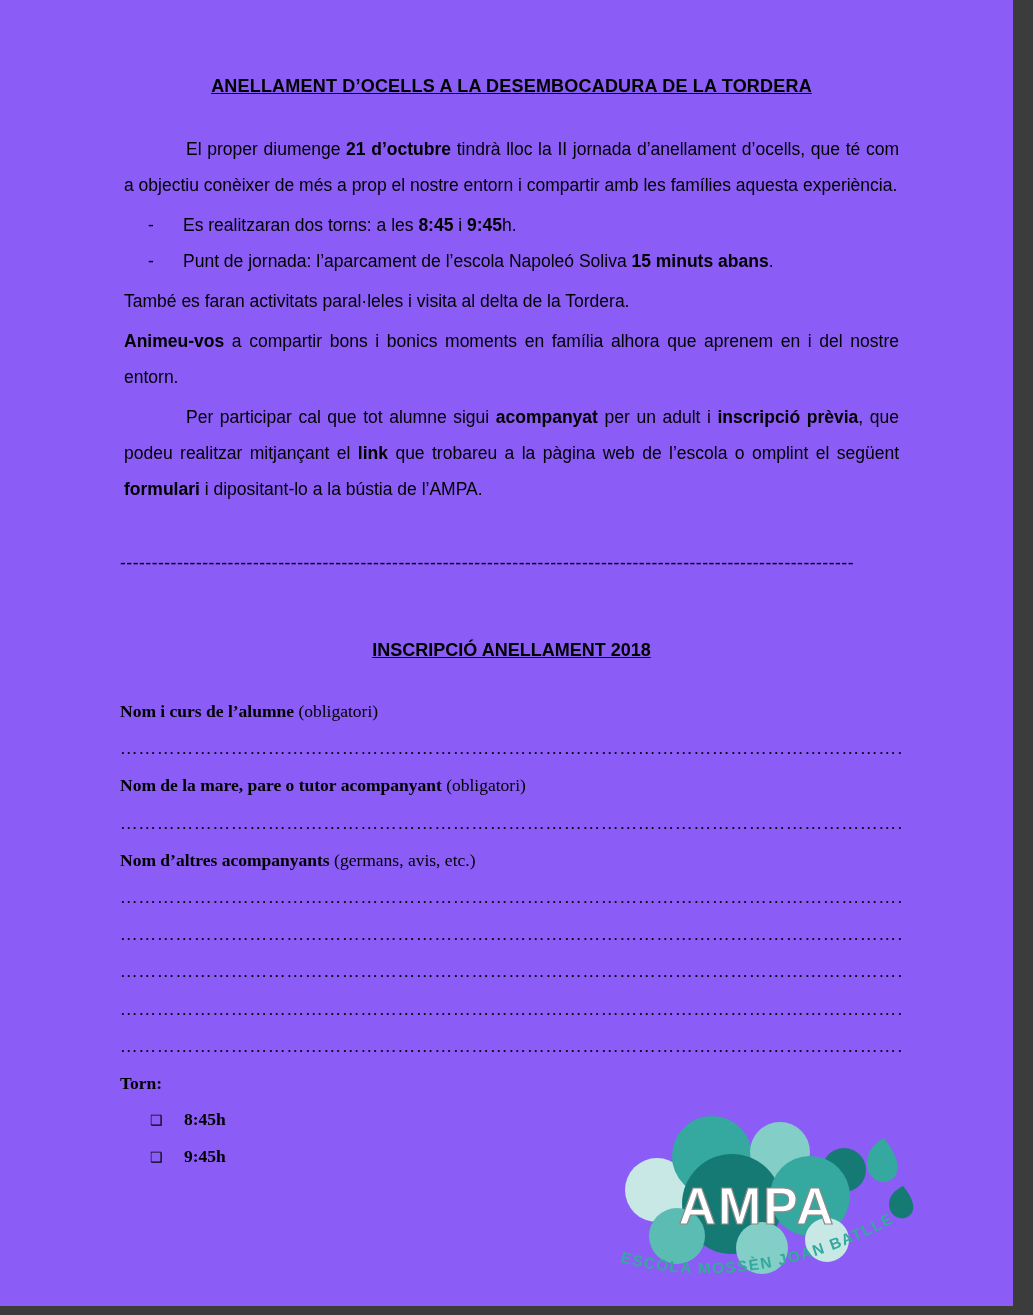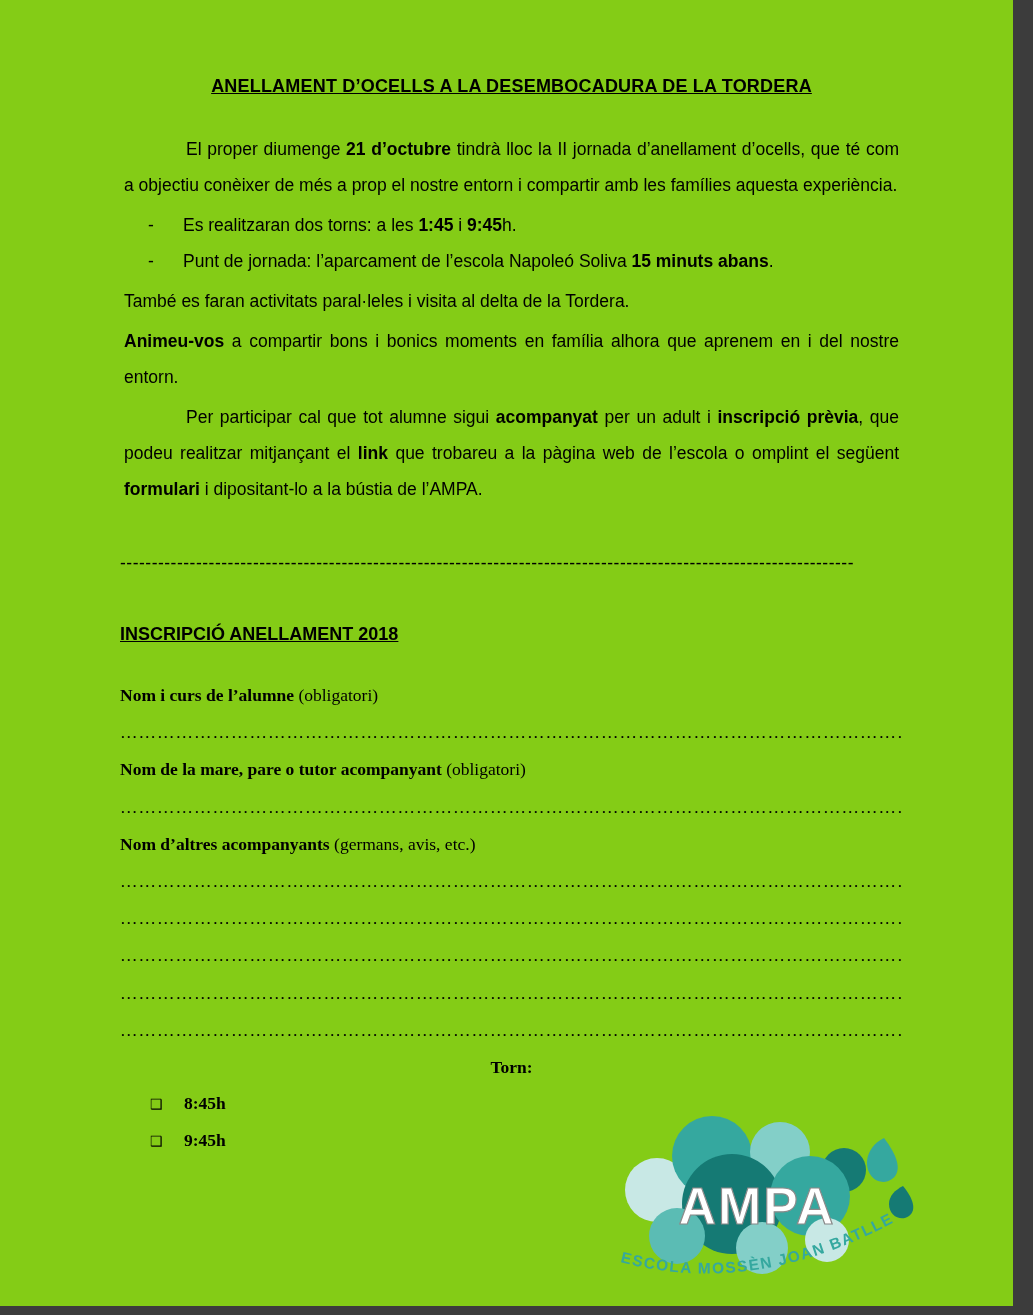--- a/index.html
+++ b/index.html
@@ -7,21 +7,21 @@
   body {
     width:1033px; height:1315px;
     background:#3c3c3c;
     font-family:"Liberation Sans", sans-serif;
     position:relative; overflow:hidden;
     color:#000;
   }
   .page {
     position:absolute; left:0; top:0;
     width:1013px; height:1306px;
-    background:#84cc16;
+    background:#8b5cf6;
   }
   .content { padding:0 110px 0 120px; }
 
   .title {
     margin:76px 0 0;
     text-align:center;
     font-size:18px; font-weight:bold;
     text-decoration:underline;
     letter-spacing:.2px;
   }
@@ -32,33 +32,33 @@
   .bullet .dash { flex:0 0 63px; padding-left:28px; }
   .bullet .btxt { flex:1; text-align:justify; }
 
   .sep {
     margin-top:38px;
     font-size:17.5px; line-height:36px;
     white-space:nowrap; overflow:hidden;
     letter-spacing:.5px;
   }
   .formhead {
-    margin-top:35px;
-    text-align:left;
+    margin-top:51px;
+    text-align:center;
     font-size:18px; font-weight:bold;
     text-decoration:underline;
     line-height:36px;
   }
   .formblock { margin-top:25px; font-size:17.5px; line-height:37.2px;font-family:Liberation Serif, serif; }
   .flabel { margin:0; }
   .dotline {
     white-space:nowrap; overflow:hidden;
     letter-spacing:1px;
   }
-  .torn { font-weight:bold; margin:0;text-align:center; }
+  .torn { font-weight:bold; margin:0; }
   .opt { display:flex; align-items:baseline; line-height:35.5px; padding-left:30px; }
   .opt .box { flex:0 0 34px; font-size:14px; }
   .opt .lbl { font-weight:bold;text-align:right; }
 
   .logo { position:absolute; left:612px; top:1112px; width:312px; height:192px; }
   .logo svg { font-family:"Liberation Sans", sans-serif; }
 </style>
 </head>
 <body>
 
@@ -66,21 +66,21 @@
   <div class="content">
 
     <h1 class="title">ANELLAMENT D’OCELLS A LA DESEMBOCADURA DE LA TORDERA</h1>
 
     <div class="bodytext" style="margin-top:34px;">
       <p class="p indent"><span>El proper diumenge </span><b>21 d’octubre</b><span> tindrà lloc la II jornada d’anellament d’ocells, que té com a objectiu conèixer de més a prop el nostre entorn i compartir amb les famílies aquesta experiència.</span></p>
 
       <div>
         <div class="bullet">
           <span class="dash">-</span>
-          <span class="btxt"><span>Es realitzaran dos torns: a les </span><b>1:45</b><span> i </span><b>9:45</b><span>h.</span></span>
+          <span class="btxt"><span>Es realitzaran dos torns: a les </span><b>8:45</b><span> i </span><b>9:45</b><span>h.</span></span>
         </div>
         <div class="bullet">
           <span class="dash">-</span>
           <span class="btxt"><span>Punt de jornada: l’aparcament de l’escola Napoleó Soliva </span><b>15 minuts abans</b><span>.</span></span>
         </div>
       </div>
 
       <p class="p">També es faran activitats paral·leles i visita al delta de la Tordera.</p>
       <p class="p"><b>Animeu-vos</b><span> a compartir bons i bonics moments en família alhora que aprenem en i del nostre entorn.</span></p>
       <p class="p indent"><span>Per participar cal que tot alumne sigui </span><b>acompanyat</b><span> per un adult i </span><b>inscripció prèvia</b><span>, que podeu realitzar mitjançant el </span><b>link</b><span> que trobareu a la pàgina web de l’escola o omplint el següent </span><b>formulari</b><span> i dipositant-lo a la bústia de l’AMPA.</span></p>

